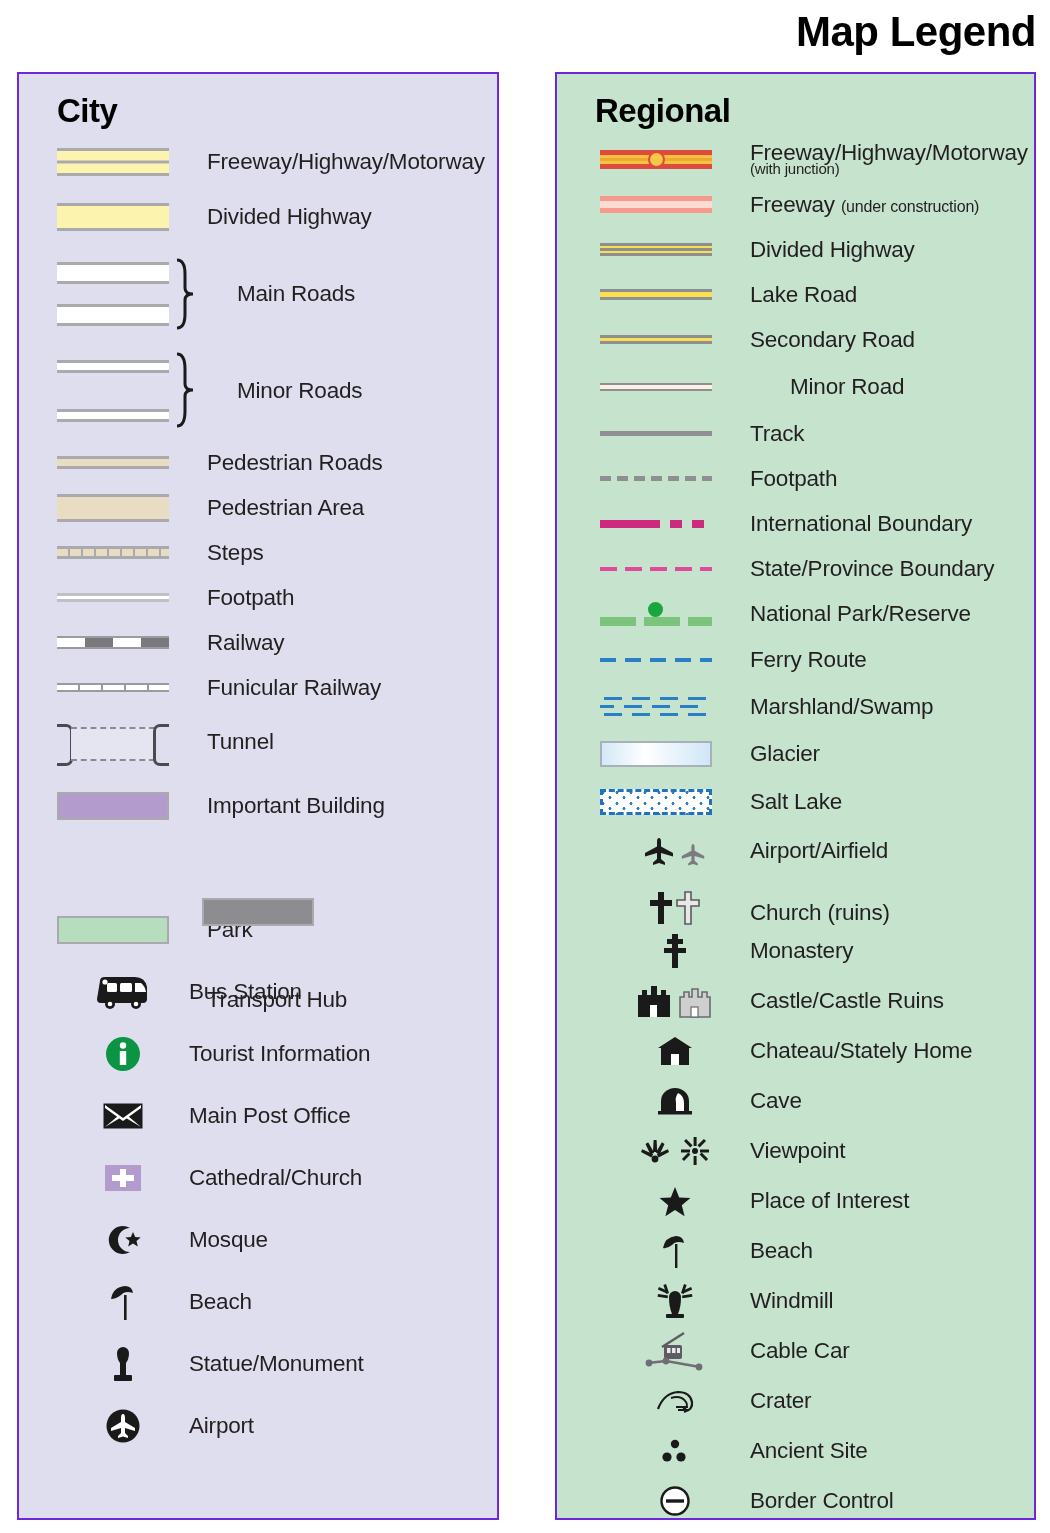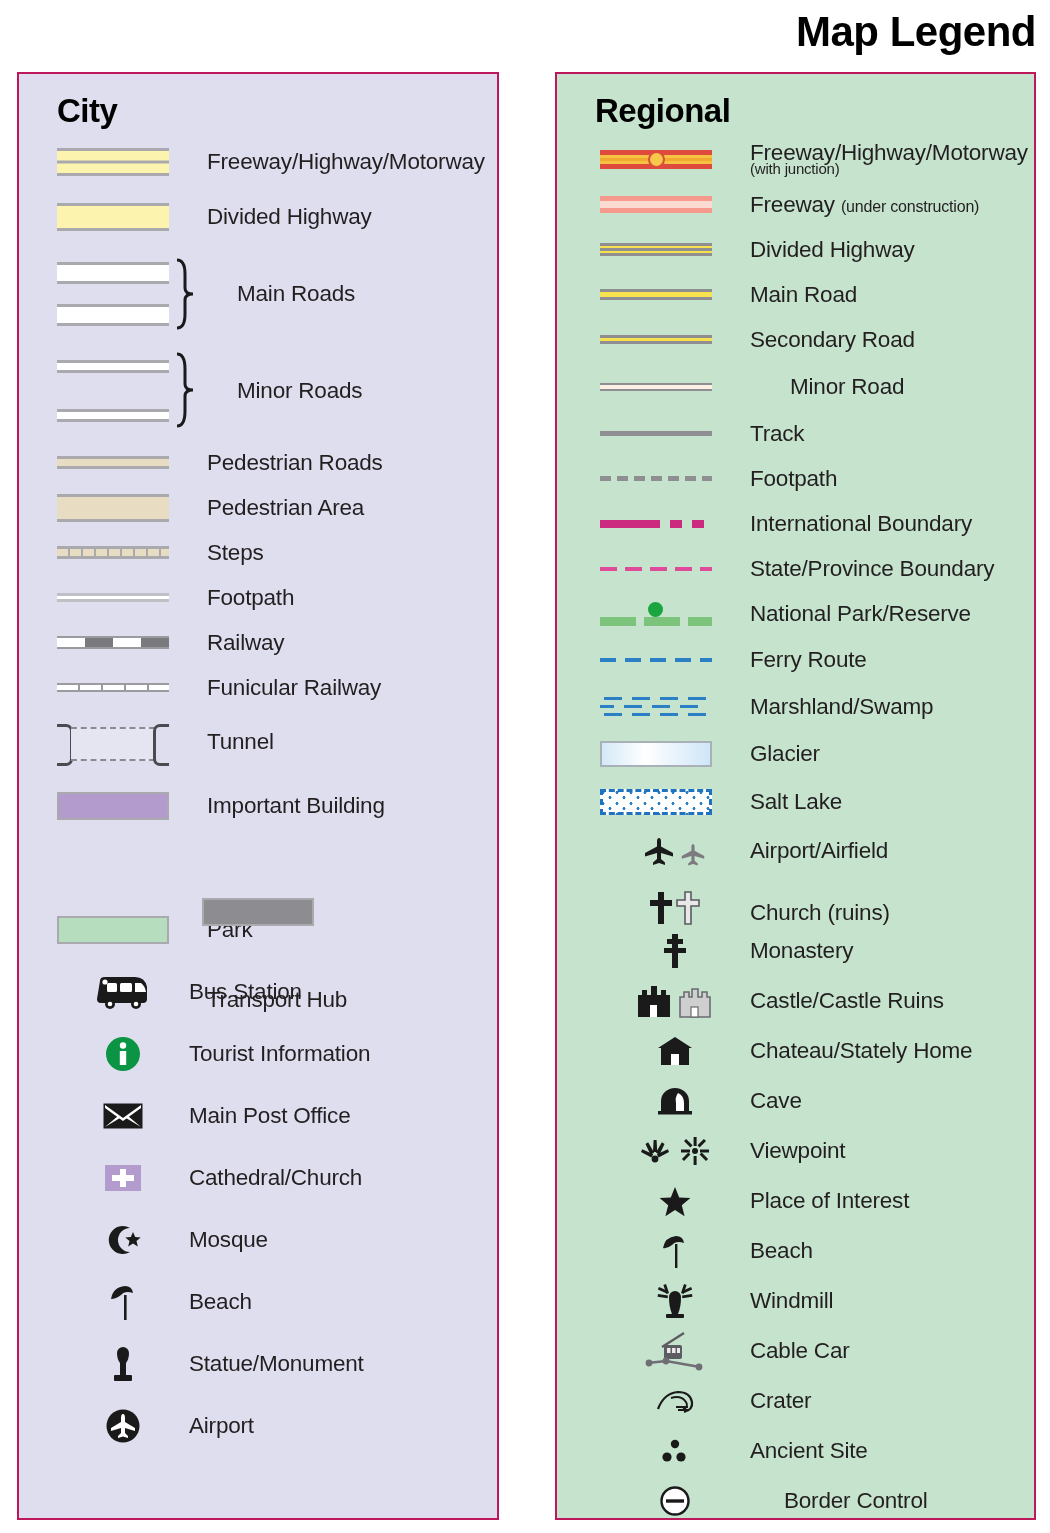--- a/index.html
+++ b/index.html
@@ -14,21 +14,21 @@
     position:absolute;
     right:14px; top:8px;
     font-size:42px;
     font-weight:bold;
     letter-spacing:-0.5px;
     color:#000;
   }
   .panel{
     position:absolute;
     top:72px;
-    border:2px solid #be185d;
+    border:2px solid #6d28d9;
     box-sizing:border-box;
   }
   #city-panel{
     left:17px; width:482px; height:1448px;
     background:#dedeee;
   }
   #regional-panel{
     left:555px; width:481px; height:1448px;
     background:#c6e3ce;
   }
@@ -477,21 +477,21 @@
       <div class="sym">
           <div class="r-divhwy"></div>
         </div>
       <div class="lbl">Divided Highway</div>
     </div>
 
     <div class="row" style="height:45px;">
       <div class="sym">
           <div class="r-mainroad"></div>
         </div>
-      <div class="lbl">Main Road</div>
+      <div class="lbl">Lake Road</div>
     </div>
 
     <div class="row" style="height:45px;">
       <div class="sym">
           <div class="r-secroad"></div>
         </div>
       <div class="lbl">Secondary Road</div>
     </div>
 
     <div class="row" style="height:49px;gap:40px;">
@@ -746,21 +746,21 @@
       <div class="sym center">
         <svg class="icon" width="34" height="26" viewBox="0 0 34 26">
           <circle cx="17" cy="6" r="4.2" fill="#1a1a1a"></circle>
           <circle cx="9" cy="19" r="4.6" fill="#1a1a1a"></circle>
           <circle cx="23" cy="19" r="4.6" fill="#1a1a1a"></circle>
         </svg>
       </div>
       <div class="lbl">Ancient Site</div>
     </div>
 
-    <div class="row" style="height:50px;gap:34px;">
+    <div class="row" style="height:50px;">
       <div class="sym center">
         <svg class="icon" width="34" height="34" viewBox="0 0 34 34">
           <circle cx="17" cy="17" r="13.5" fill="#fff" stroke="#1a1a1a" stroke-width="2.4"></circle>
           <rect x="8" y="15.3" width="18" height="3.4" fill="#1a1a1a"></rect>
         </svg>
       </div>
       <div class="lbl">Border Control</div>
     </div>
 
   </div>

